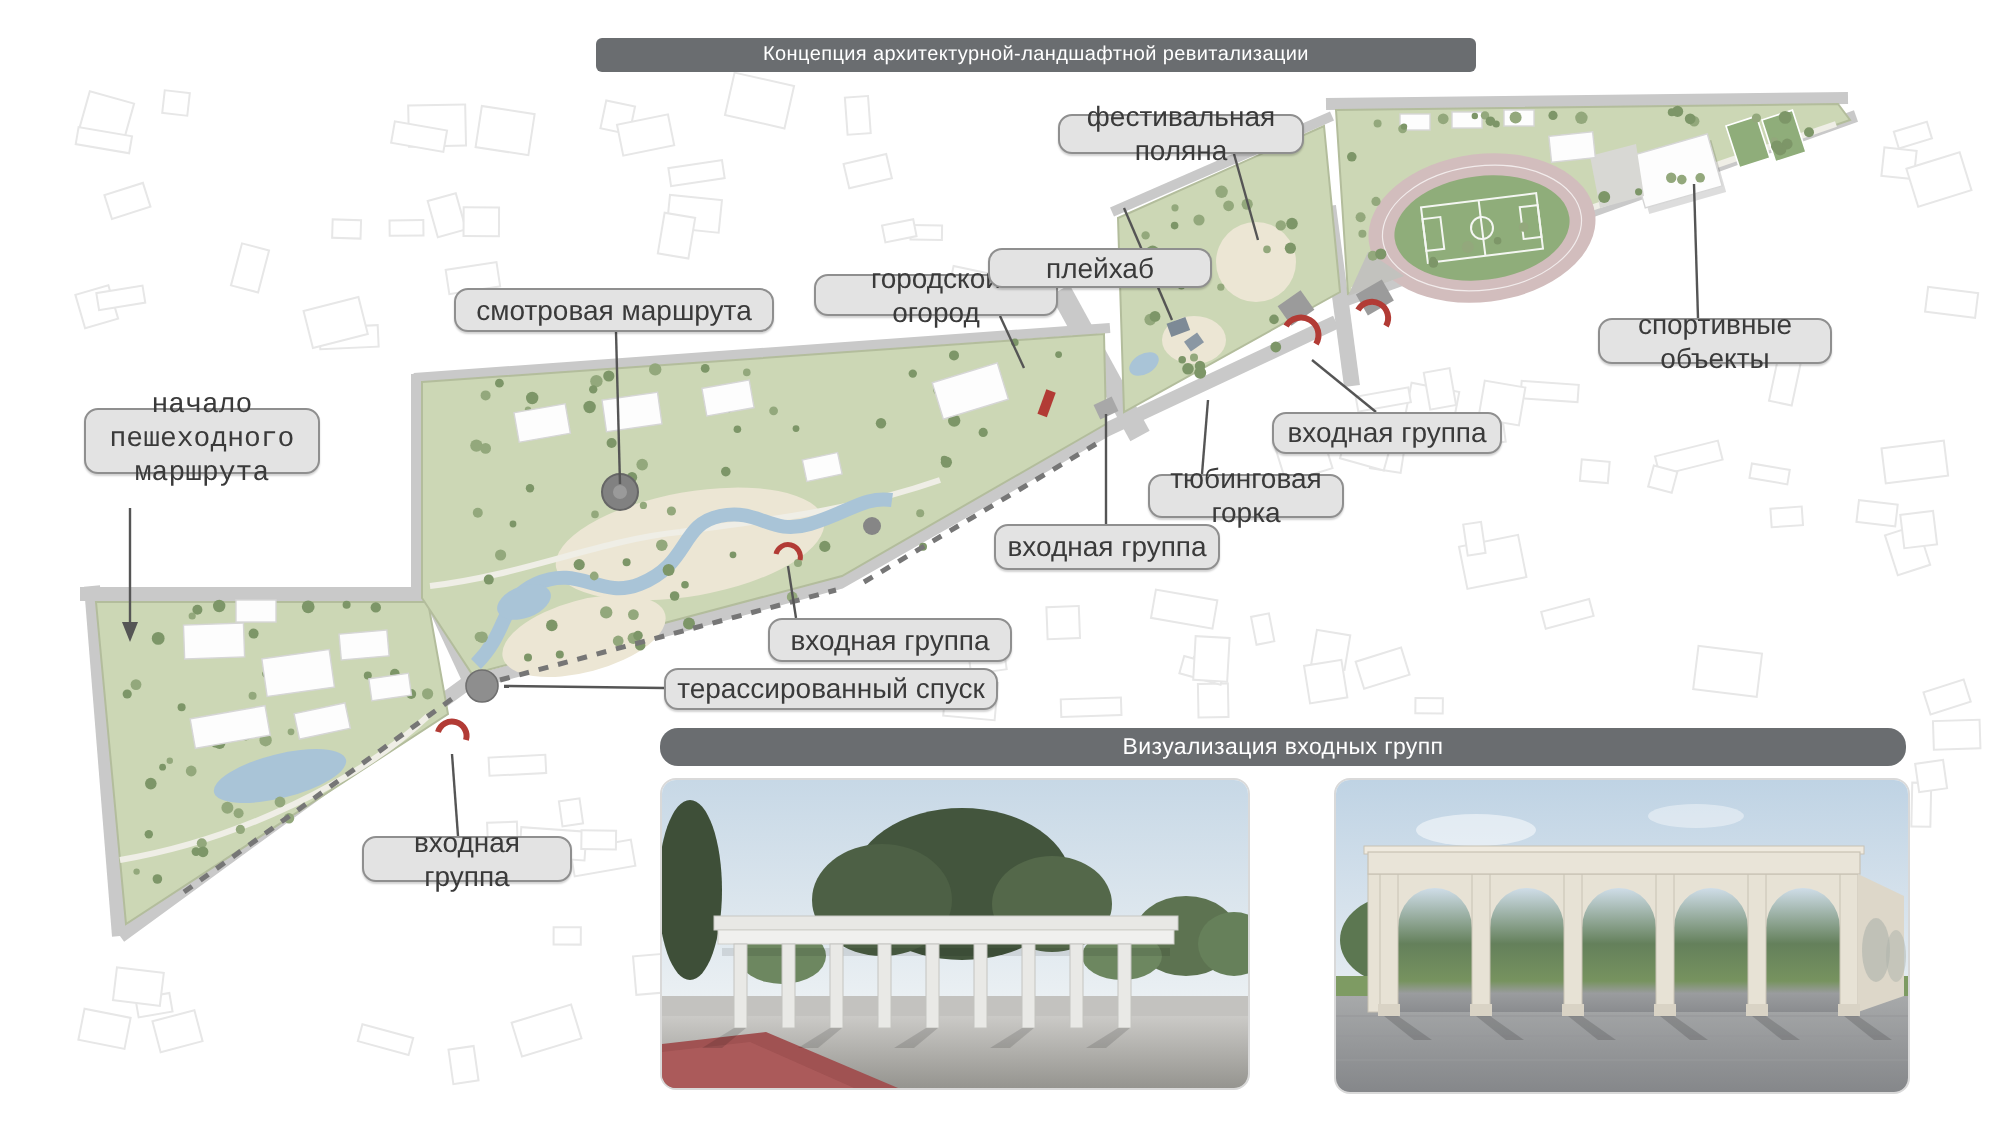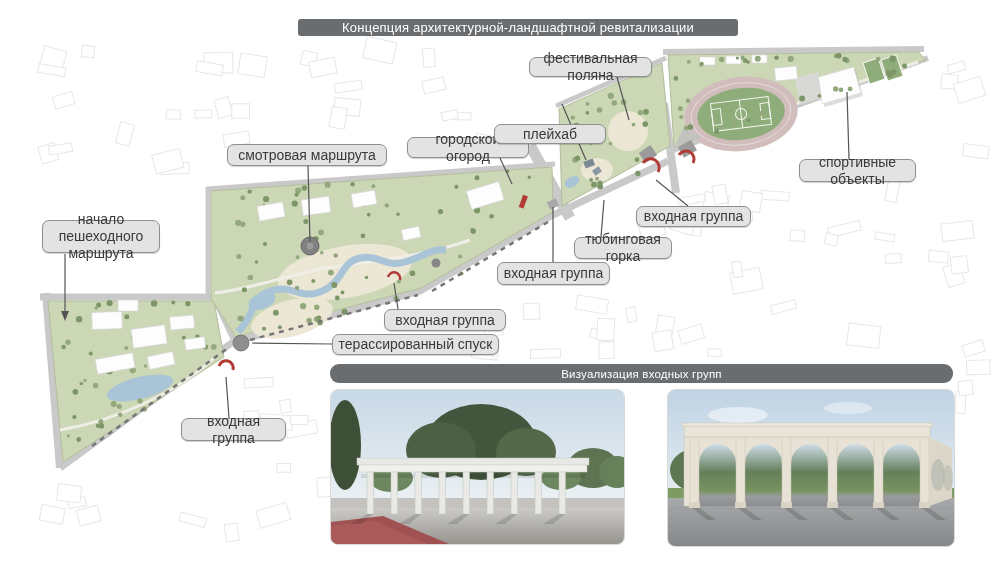--- a/index.html
+++ b/index.html
@@ -1,21 +1,21 @@
 <!DOCTYPE html>
 <html style="--banner-bg: #6a6d70; --banner-text: #ffffff; --label-bg: #e3e3e3; --label-border: #8f8f8f; --label-text: #3a3a3a; --park-green: #ccd7b5; --park-edge: #b3bd9c; --tree-green: #93a87c; --tree-dark: #7d9668; --water-blue: #a9c4d7; --sand: #ece6d4; --road-gray: #c9c9c9; --street-dash: #767676; --accent-red: #b23b35; --field-green: #8fad7a; --track-pink: #d2bdbd; --building-white: #fdfdfd; --block-line: #e7e7e7;"><head>
 <meta charset="utf-8">
 <style>
   html,body{margin:0;padding:0;background:#ffffff;}
   .stage{position:relative;width:1000px;height:563px;background:#fff;overflow:hidden;
          font-family:"Liberation Sans",sans-serif;}
   .map-svg{position:absolute;left:0;top:0;width:1000px;height:563px;}
   .banner{position:absolute;background:var(--banner-bg);color:var(--banner-text);
           display:flex;align-items:center;justify-content:center;
-          font-size:13px;letter-spacing:.2px;}
+          font-size:10px;letter-spacing:.2px;}
   .banner.title{left:298px;top:19px;width:440px;height:17px;border-radius:3px;}
   .banner.viz{left:330px;top:364px;width:623px;height:19px;border-radius:9px;font-size:11.5px;}
   .callout{position:absolute;display:flex;align-items:center;justify-content:center;
            text-align:center;background:var(--label-bg);border:1px solid var(--label-border);
            border-radius:7px;color:var(--label-text);font-size:14px;line-height:1.2;
            padding:1px 4px;box-sizing:border-box;box-shadow:0 1px 1px rgba(0,0,0,.18);}
   .render{position:absolute;border-radius:8px;overflow:hidden;border:1px solid #d9d9d9;}
   .render svg{display:block;}
   
   .road{stroke:var(--road-gray);fill:none;}
@@ -420,21 +420,21 @@
     </g>
   </svg>
 
   <div class="banner title">
     <span>Концепция архитектурной-ландшафтной ревитализации</span>
   </div>
   <div class="banner viz">
     <span>Визуализация входных групп</span>
   </div>
 
-  <div class="callout" style="left:42px;top:220px;width:118px;height:33px;">
+  <div class="callout" style="left:42px;top:204px;width:118px;height:33px;font-family:Liberation Mono, monospace;">
       <span>начало пешеходного маршрута</span>
     </div>
   <div class="callout" style="left:227px;top:144px;width:160px;height:22px;">
       <span>смотровая маршрута</span>
     </div>
   <div class="callout" style="left:407px;top:137px;width:122px;height:21px;">
       <span>городской огород</span>
     </div>
   <div class="callout" style="left:494px;top:84px;width:112px;height:20px;margin-top:40px;">
       <span>плейхаб</span>

